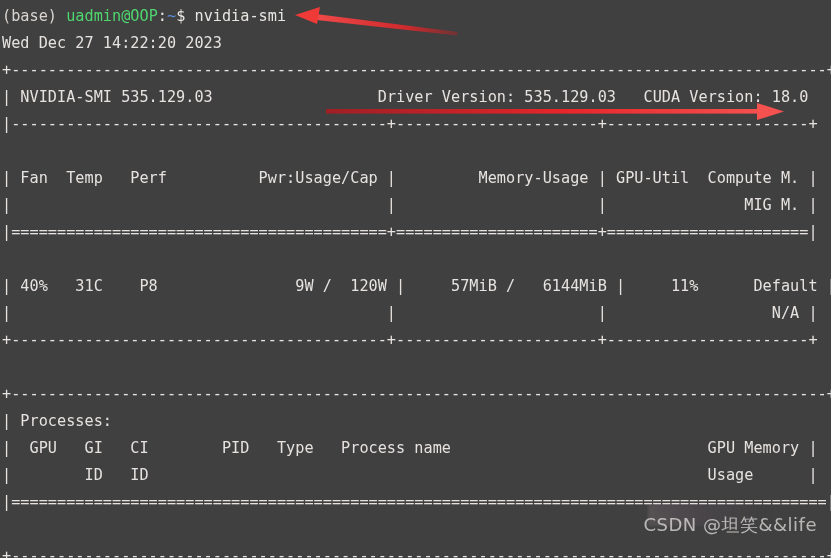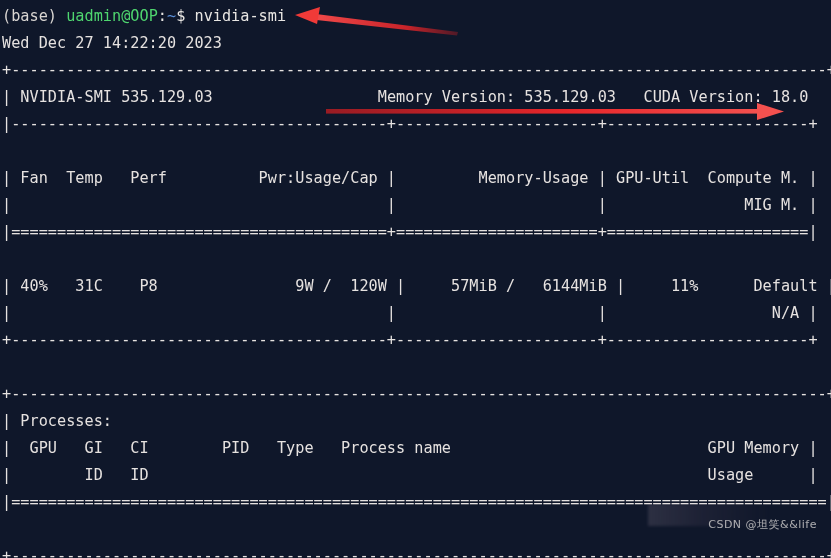--- a/index.html
+++ b/index.html
@@ -4,21 +4,21 @@
 <style>
   html, body {
     margin: 0;
     padding: 0;
     background: #2c0a22;
   }
   #terminal {
     position: relative;
     width: 831px;
     height: 558px;
-    background: #0f172a;
+    background: #404040;
     overflow: hidden;
     font-family: "DejaVu Sans Mono", "Liberation Mono", monospace;
     font-size: 15.2px;
     line-height: 27.2px;
     color: #e6e2e0;
     letter-spacing: 0px;
     -webkit-font-smoothing: antialiased;
   }
   .line {
     position: absolute;
@@ -40,21 +40,21 @@
     left: 0; top: 0;
     width: 831px;
     height: 558px;
     pointer-events: none;
   }
   .watermark {
     position: absolute;
     right: 14px;
     bottom: 20px;
     font-family: "DejaVu Sans", "Liberation Sans", sans-serif;
-    font-size: 11px;
+    font-size: 18px;
     color: rgba(232,228,226,0.72);
     letter-spacing: 0.5px;
     white-space: nowrap;
   }
   .smudge {
     position: absolute;
     left: 648px;
     top: 504px;
     width: 120px;
     height: 22px;
@@ -67,21 +67,21 @@
 <body>
 
 <div id="terminal">
 
   <div class="line" style="top:3px;"><span class="c-gray">(base) </span><span class="c-green">uadmin@OOP</span><span class="c-white">:</span><span class="c-blue">~</span><span class="c-white">$ </span><span class="c-white">nvidia-smi</span></div>
 
   <div class="line" style="top:30px;">Wed Dec 27 14:22:20 2023</div>
 
   <div class="line" style="top:57px;">+-----------------------------------------------------------------------------------------+</div>
 
-  <div class="line" style="top:84px;"><span>| </span><span>NVIDIA-SMI 535.129.03</span><span>                  </span><span>Memory Version: 535.129.03</span><span>   </span><span>CUDA Version: 18.0</span><span>   |</span></div>
+  <div class="line" style="top:84px;"><span>| </span><span>NVIDIA-SMI 535.129.03</span><span>                  </span><span>Driver Version: 535.129.03</span><span>   </span><span>CUDA Version: 18.0</span><span>   |</span></div>
 
   <div class="line" style="top:111px;">|-----------------------------------------+----------------------+----------------------+</div>
 
   <div class="line" style="top:165px;">| Fan  Temp   Perf          Pwr:Usage/Cap |         Memory-Usage | GPU-Util  Compute M. |</div>
   <div class="line" style="top:192px;">|                                         |                      |               MIG M. |</div>
 
   <div class="line" style="top:219px;">|=========================================+======================+======================|</div>
 
   <div class="line" style="top:273px;">| 40%   31C    P8               9W /  120W |     57MiB /   6144MiB |     11%      Default |</div>
   <div class="line" style="top:300px;">|                                         |                      |                  N/A |</div>

